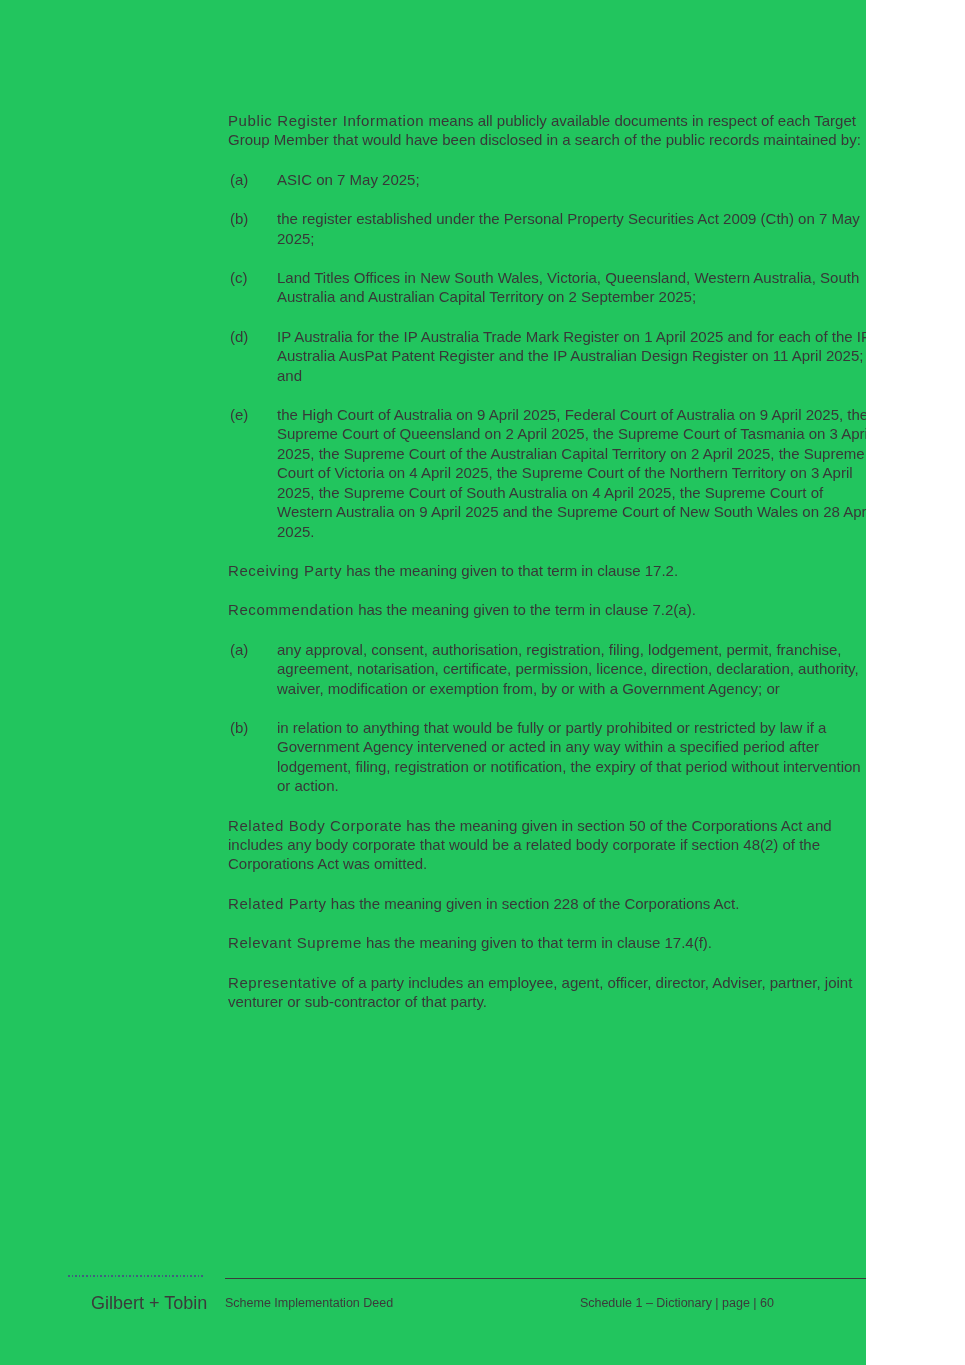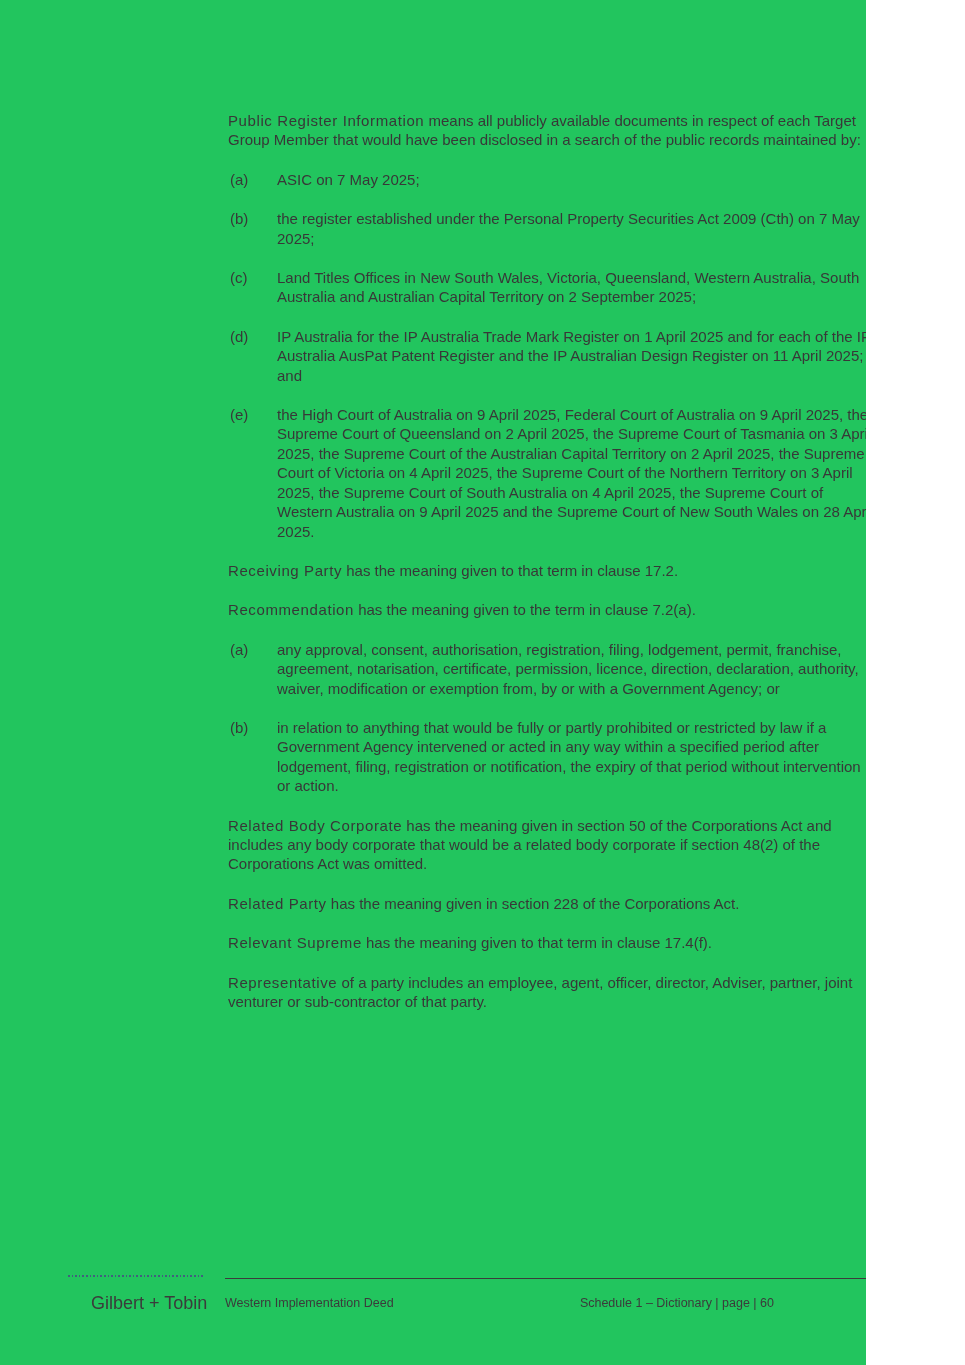--- a/index.html
+++ b/index.html
@@ -126,17 +126,17 @@
       <p class="para"><span class="term">Related Party</span> has the meaning given in section 228 of the Corporations Act.</p>
       <p class="para"><span class="term">Relevant Supreme</span> has the meaning given to that term in clause 17.4(f).</p>
       <p class="para"><span class="term">Representative</span> of a party includes an employee, agent, officer, director, Adviser, partner, joint venturer or sub-contractor of that party.</p>
     </main>
 
   <div class="footer-dotted"></div>
   <div class="footer-rule"></div>
 
   <div class="footer-firm">Gilbert + Tobin</div>
 
-  <div class="footer-title">Western Implementation Deed</div>
+  <div class="footer-title">Scheme Implementation Deed</div>
 
   <div class="footer-pagelabel">Schedule 1 – Dictionary | page | 60</div>
 
 </div>
 
 </body></html>

